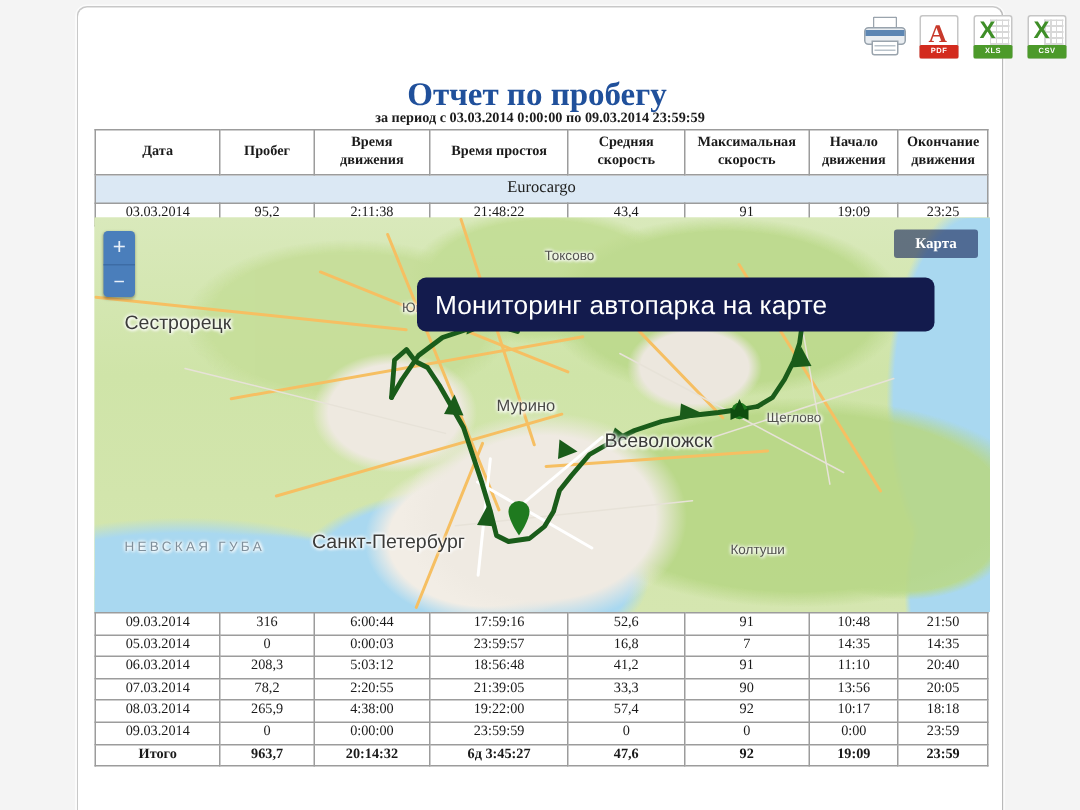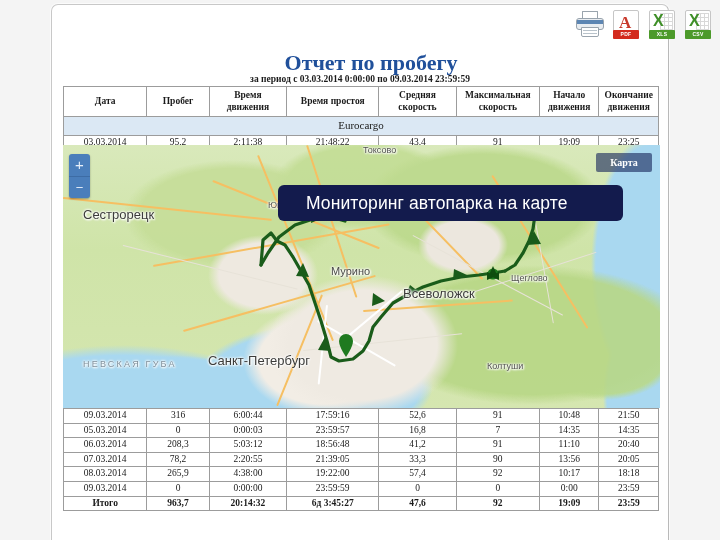--- a/index.html
+++ b/index.html
@@ -40,21 +40,21 @@
             repeating-linear-gradient(to bottom, #d8d8d8 0 1px, transparent 1px 4px);}
   .tag { position:absolute; left:2px; bottom:1px; width:26px; height:9px; border-radius:1px;
          font-size:5px; color:#fff; text-align:center; line-height:9px; font-weight:bold; letter-spacing:.3px;}
   .tag.pdf { background:#d32b1e; }
   .tag.green { background:#4c9a2a; }
   .pdf-mark { position:absolute; left:5px; top:3px; width:17px; height:17px; color:#c8392b; font-size:17px; line-height:17px; font-family:"Liberation Serif",serif; font-weight:bold;}
   .x-mark { position:absolute; left:3px; top:2px; color:#3f8f28; font-size:16px; line-height:16px; font-weight:bold; font-family:"Liberation Sans",sans-serif;}
 
   
   .title {
-    position:absolute; left:62px; top:50px; width:618px; text-align:center;
+    position:absolute; left:49px; top:50px; width:618px; text-align:center;
     font-family:"Liberation Serif", serif; font-weight:bold; font-size:22px; color:#20509b;
   }
   .subtitle {
     position:absolute; left:51px; top:74px; width:618px; text-align:center;
     font-family:"Liberation Serif", serif; font-weight:bold; font-size:9.5px; color:#1b1b1b;
   }
 
   
   .tablewrap { position:absolute; left:63px; top:86px; width:596px; }
   table.report { width:100%; border-collapse:collapse; font-family:"Liberation Serif", serif; color:#1a1a1a; }
@@ -126,21 +126,21 @@
 
   
   .kartabtn { position:absolute; right:8px; top:8px; width:56px; height:19px; background:rgba(26,41,92,.62);
               color:#fff; font-family:"Liberation Serif",serif; font-weight:bold; font-size:10px;
               text-align:center; line-height:19px; border-radius:2px; }
 
   
   .banner {
     position:absolute; left:278px; top:185px; width:345px; height:36px;
     background:#131b4d; border-radius:6px; z-index:40;
-    display:flex; align-items:center; padding-left:28px;
+    display:flex; align-items:center; padding-left:12px;
   }
   .banner span { color:#ffffff; font-size:17.5px; font-family:"Liberation Sans", sans-serif; letter-spacing:.1px; }
 
   
   .tablewrap2 { position:absolute; left:63px; top:408px; width:596px; }
 
   
   .wm { position:absolute; left:604px; top:500px; font-size:26px; font-weight:bold; color:rgba(130,130,130,.32);
         font-family:"Liberation Sans",sans-serif; letter-spacing:-1px; z-index:60; }
 </style>
@@ -282,21 +282,21 @@
         <polygon points="430,121 434,130 426,130" fill="#0f4d0f"></polygon>
         <polygon points="424,127 433,131 424,135" fill="#0f4d0f"></polygon>
         <polygon points="436,127 427,131 436,135" fill="#0f4d0f"></polygon>
       </g>
       <g>
         <path d="M276,196 a7,7 0 1,1 14,0 c0,6 -7,16 -7,16 c0,0 -7,-10 -7,-16 z" fill="#1f7a1f"></path>
       </g>
     </svg>
 
     <div id="map-labels">
-        <div class="mlabel town" style="left: 300px; top: 0;">Токсово</div>
+        <div class="mlabel town" style="left: 300px; top: 20px;">Токсово</div>
         <div class="mlabel town" style="left: 205px; top: 55px;">Юкки</div>
         <div class="mlabel big" style="left: 20px; top: 62px;">Сестрорецк</div>
         <div class="mlabel mid" style="left: 268px; top: 120px;">Мурино</div>
         <div class="mlabel big" style="left: 340px; top: 141px;">Всеволожск</div>
         <div class="mlabel town" style="left: 448px; top: 128px;">Щеглово</div>
         <div class="mlabel water-lbl" style="left: 20px; top: 214px;">НЕВСКАЯ ГУБА</div>
         <div class="mlabel big" style="left: 145px; top: 208px;">Санкт-Петербург</div>
         <div class="mlabel town" style="left: 424px; top: 216px;">Колтуши</div>
       </div>
 

